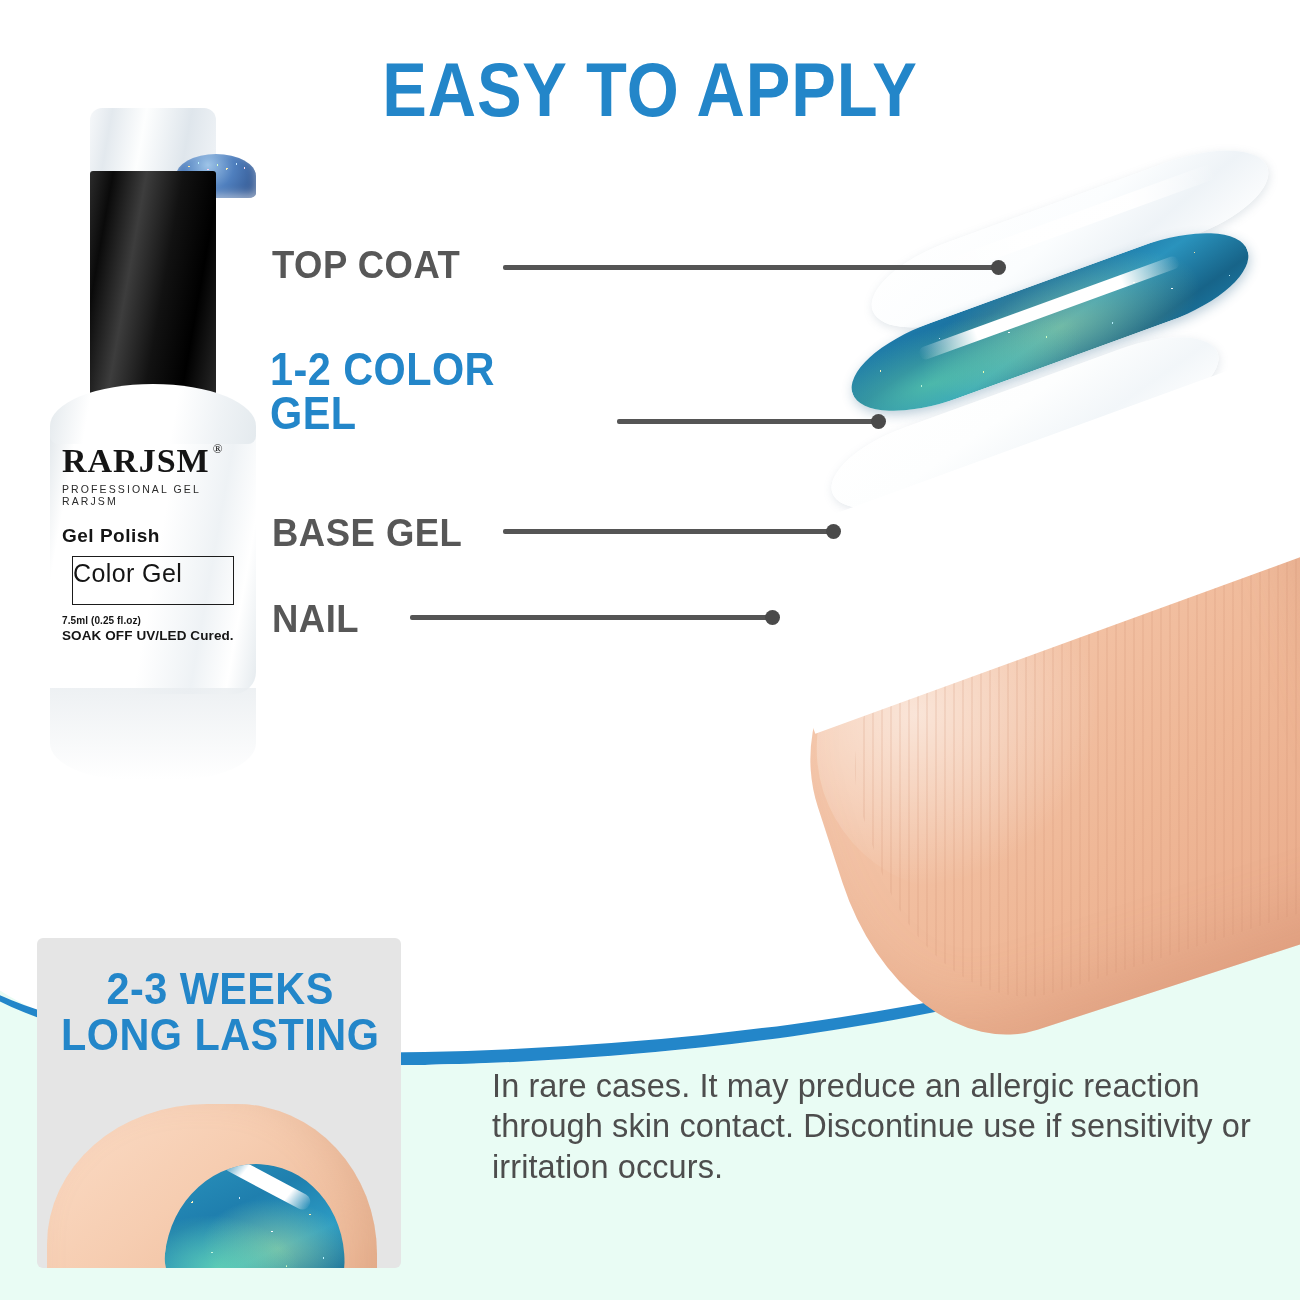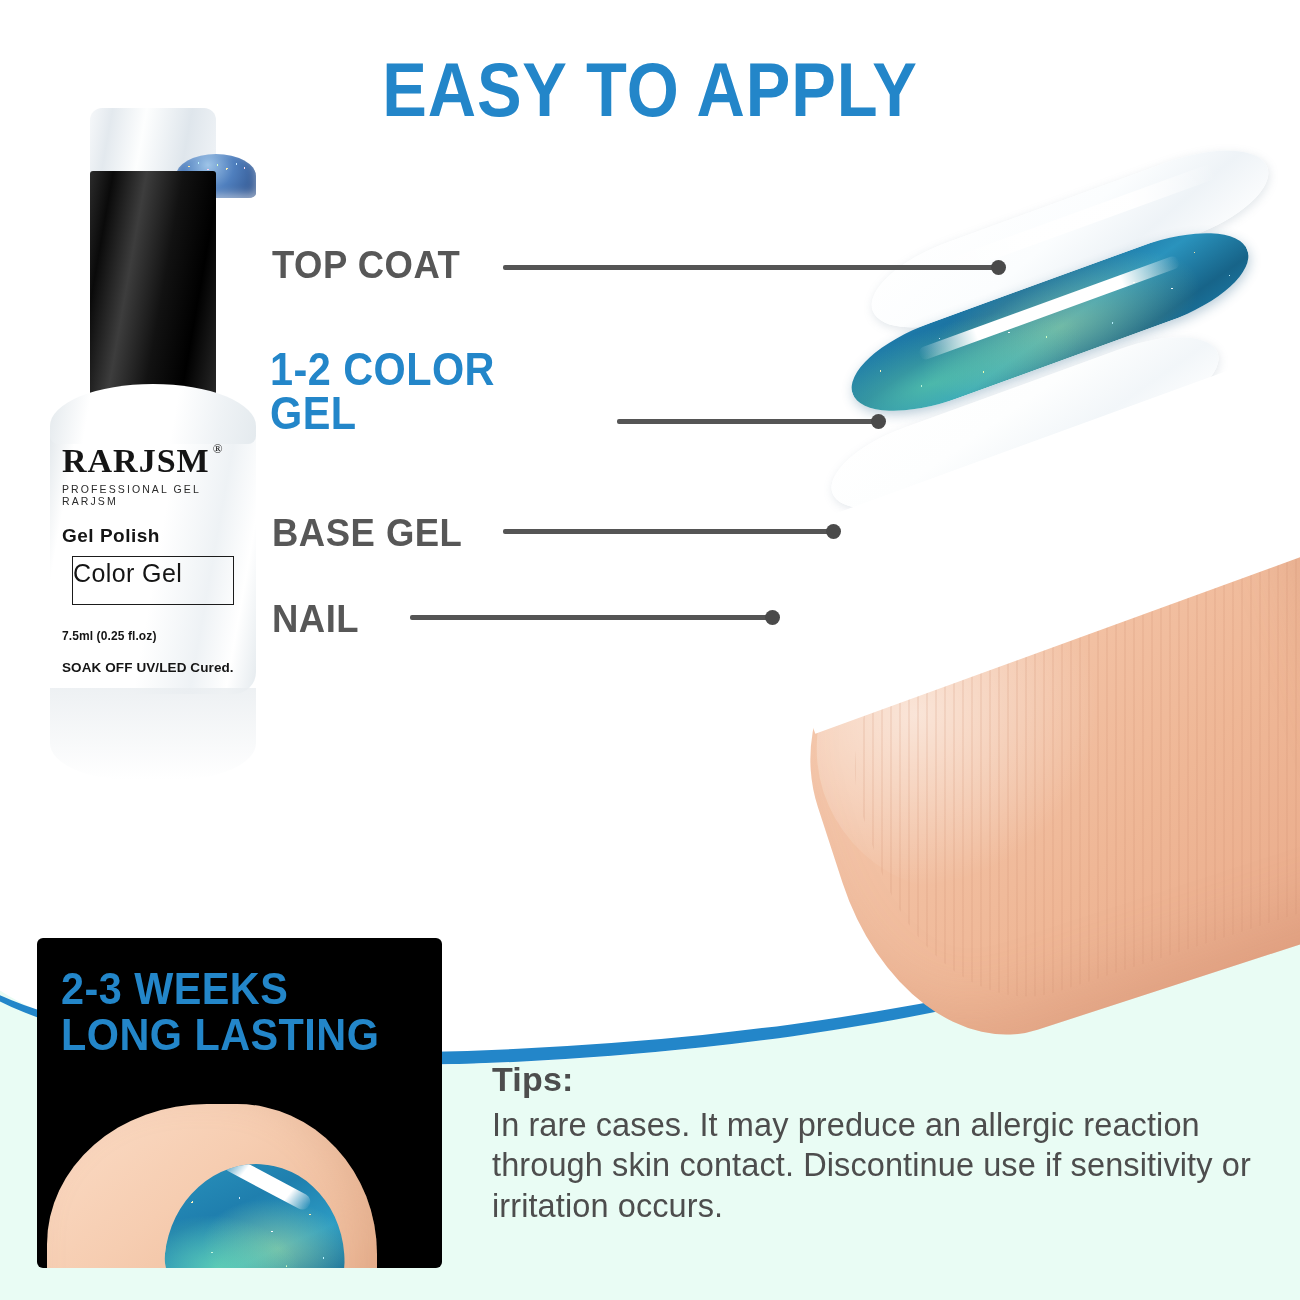--- a/index.html
+++ b/index.html
@@ -100,22 +100,22 @@
   }
   .brand sup{font-size:13px;position:absolute;top:-2px;right:-14px;font-weight:normal;}
   .brand-sub{
     font-size:10.5px;letter-spacing:2.1px;margin-top:5px;color:#2a2a2a;font-weight:500;
   }
   .gel-polish{font-size:19px;font-weight:bold;margin-top:18px;letter-spacing:.5px;}
   .color-gel-box{
     margin:9px auto 0;width:160px;border:1.6px solid #1b1b1b;padding:2px 0 16px;
     font-size:25px;font-weight:500;letter-spacing:.4px;
   }
-  .vol{font-size:12px;font-weight:bold;margin-top:24px;letter-spacing:.1px;}
-  .soak{font-size:13.5px;font-weight:bold;margin-top:17px;letter-spacing:.1px;}
+  .vol{font-size:10px;font-weight:bold;margin-top:10px;letter-spacing:.1px;}
+  .soak{font-size:13.5px;font-weight:bold;margin-top:2px;letter-spacing:.1px;}
 
   
   .cal{position:absolute;color:#575757;font-weight:bold;white-space:nowrap;}
   .cal.gray{font-size:38px;letter-spacing:.5px;transform:scaleX(.96);transform-origin:left center;}
   .cal.blue{
     color:#2386c9;font-size:46px;line-height:.95;letter-spacing:.5px;
     transform:scaleX(.9);transform-origin:left center;
   }
   #lbl-topcoat{left:272px;top:244px;}
   #lbl-colorgel{left:270px;top:348px;}
@@ -204,22 +204,22 @@
     background:repeating-linear-gradient(108deg, rgba(205,140,110,.16) 0 1.4px, rgba(205,140,110,0) 1.4px 9px);
     border-radius:200px 50px 40px 130px/170px 50px 40px 180px;
   }
   .finger-mask{
     position:absolute;left:760px;top:420px;width:700px;height:200px;background:#ffffff;
     transform:rotate(-20deg);
   }
 
   
   .card{
-    position:absolute;left:37px;top:938px;width:405px;height:330px;
-    background:#000000;border-radius:6px;overflow:hidden;
+    position:absolute;left:37px;top:938px;width:364px;height:330px;
+    background:#e5e5e5;border-radius:6px;overflow:hidden;text-align:center;
   }
   .card-title{
     position:absolute;left:24px;top:28px;color:#2386c9;font-weight:bold;
     font-size:45px;line-height:1.02;letter-spacing:.5px;white-space:nowrap;
     transform:scaleX(.92);transform-origin:left top;
   }
   .card-photo{
     position:absolute;left:0;bottom:-4px;width:405px;height:180px;overflow:hidden;
   }
   .c-finger{
@@ -336,17 +336,16 @@
       <div>LONG LASTING</div>
     </div>
     <div class="card-photo">
       <div class="c-finger">
         <div class="c-nail"></div>
       </div>
     </div>
   </div>
 
   <div class="tips">
-    <div class="tips-head">Tips:</div>
     <div class="tips-body">In rare cases. It may preduce an allergic reaction through skin contact. Discontinue use if sensitivity or irritation occurs.</div>
   </div>
 
 </div>
 
 </body></html>

